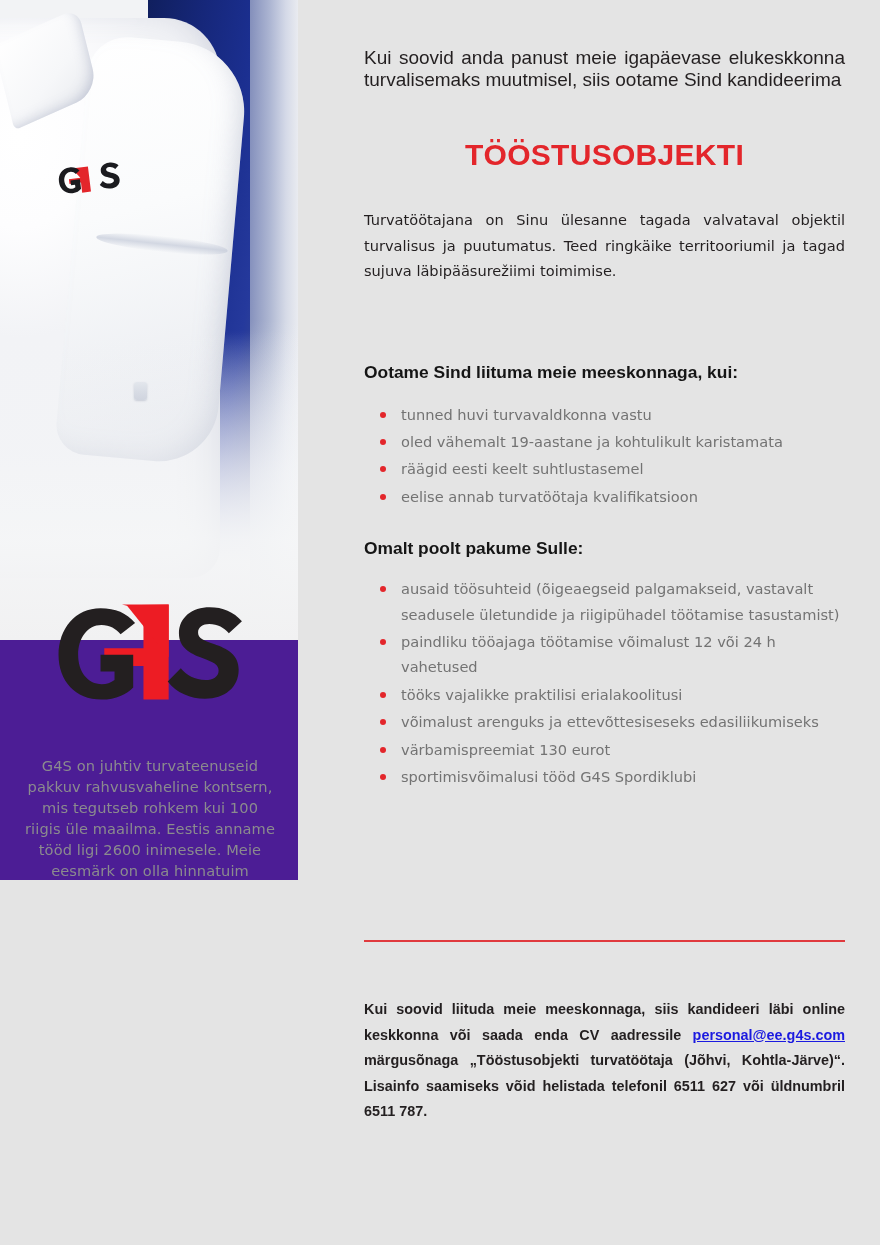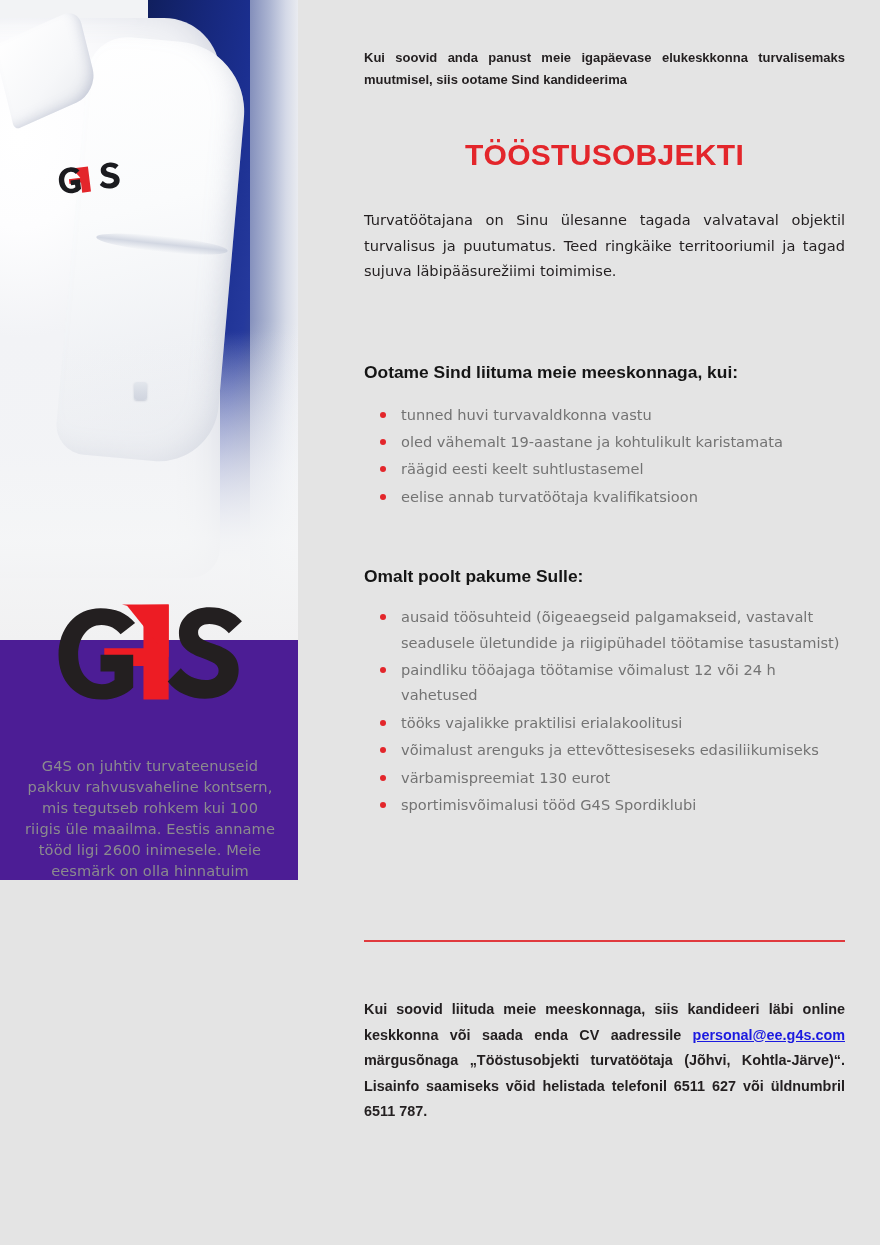--- a/index.html
+++ b/index.html
@@ -168,23 +168,23 @@
   }
   .inner {
     position: absolute;
     left: 66px;
     top: 0;
     width: 481px;
   }
 
   .intro {
     margin-top: 47px;
-    font-size: 13px;
+    font-size: 19px;
     line-height: 22px;
-    font-weight: bold;
+    font-weight: normal;
     color: #231f20;
     text-align: justify;
   }
 
   .job-title {
     margin-top: 44px;
     text-align: center;
     color: #e3262b;
     font-weight: bold;
     font-size: 30px;
@@ -201,21 +201,21 @@
     font-family: "DejaVu Sans", sans-serif;
   }
 
   .section-heading {
     font-size: 17.4px;
     font-weight: bold;
     color: #151515;
     line-height: 24px;
   }
   .sec-req { margin-top: 76px; }
-  .sec-off { margin-top: 55px; }
+  .sec-off { margin-top: 27px; }
 
   ul.bullets {
     list-style: none;
     margin: 18px 0 0 0;
     padding: 0;
   }
   ul.bullets li {
     position: relative;
     padding-left: 37px;
     margin-bottom: 2px;

